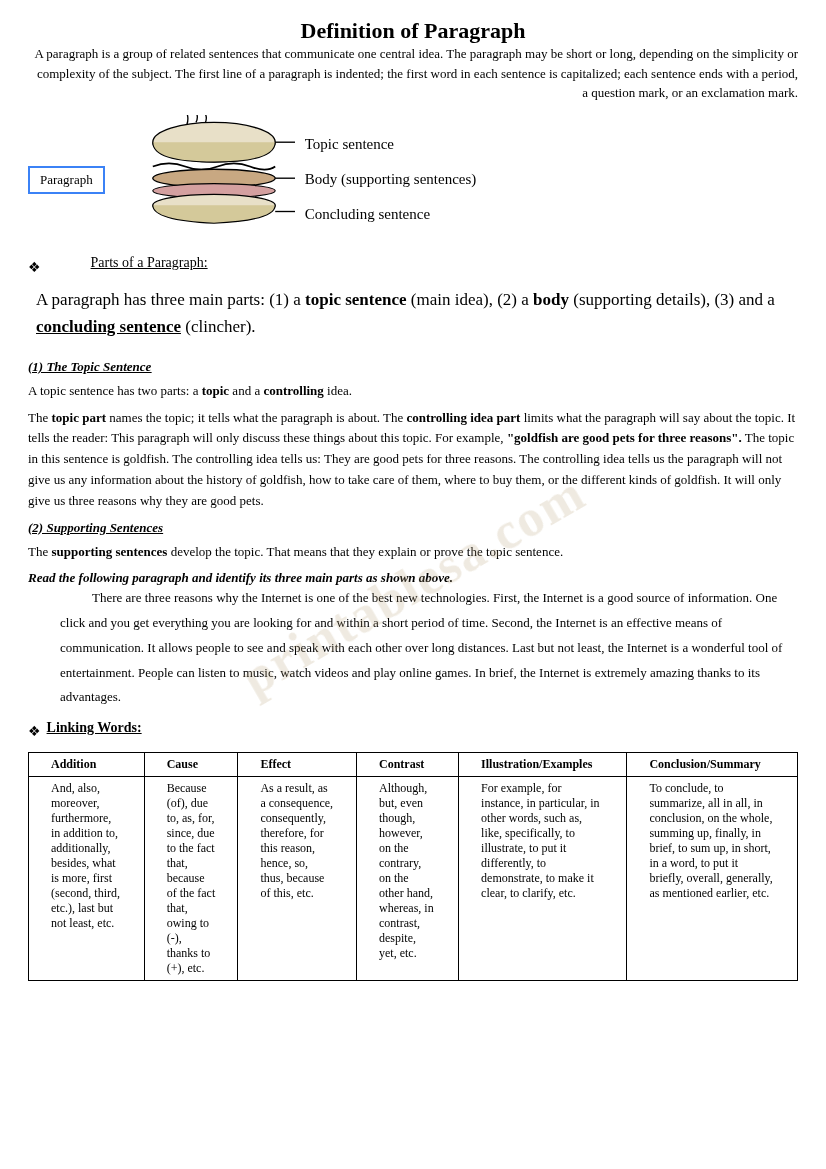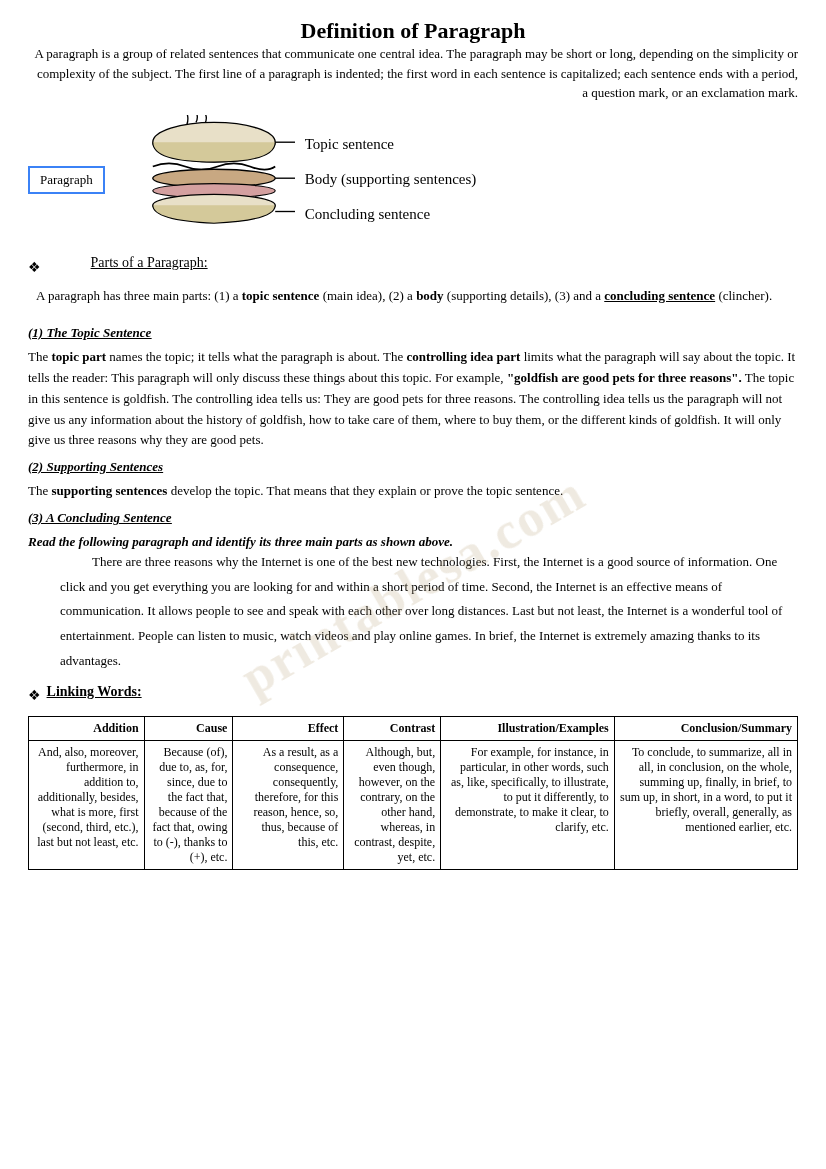--- a/index.html
+++ b/index.html
@@ -65,21 +65,21 @@
     .diamond-bullet {
       display: inline-block;
       margin-right: 6px;
       font-size: 14px;
       color: #000;
     }
     .parts-section {
       margin-bottom: 10px;
     }
     .parts-intro {
-      font-size: 13px;
+      font-size: 17px;
       line-height: 1.6;
       margin-bottom: 19px;
       padding-left: 8px;
     }
     .section-heading {
       font-size: 13px;
       font-weight: bold;
       text-decoration: underline;
       font-style: italic;
       margin-bottom: 6px;
@@ -118,23 +118,23 @@
       text-decoration: underline;
       margin-bottom: 8px;
     }
     table {
       width: 100%;
       border-collapse: collapse;
       font-size: 12px;
     }
     table th, table td {
       border: 1px solid #000;
-      padding: 4px 5px;
+      padding: 4px 22px;
       vertical-align: top;
-      text-align: right;
+      text-align: left;
     }
     table th {
       font-weight: bold;
       background: #fff;
     }
     .watermark {
       position: fixed;
       top: 50%;
       left: 50%;
       transform: translate(-50%, -50%) rotate(-30deg);
@@ -207,37 +207,37 @@
   <div class="parts-intro">
     A paragraph has three main parts: (1) a <span class="bold">topic sentence</span> (main idea), (2) a <span class="bold">body</span> (supporting details), (3) and a <span class="bold underline">concluding sentence</span> (clincher).
   </div>
 </div>
 
 <div class="section-block">
   <div class="section-heading">
     <span class="italic underline bold">(1) The <span style="text-decoration:underline;">Topic</span> Sentence</span>
   </div>
   <div class="section-content">
+    A topic sentence has two parts: a <span class="bold">topic</span> and a <span class="bold">controlling</span> idea.
+  </div>
+  <div class="section-content">
     The <span class="bold">topic part</span> names the topic; it tells what the paragraph is about. The <span class="bold">controlling idea part</span> limits what the paragraph will say about the topic. It tells the reader: This paragraph will only discuss these things about this topic. For example, <span class="bold">"goldfish are good pets for three reasons".</span> The topic in this sentence is goldfish. The controlling idea tells us: They are good pets for three reasons. The controlling idea tells us the paragraph will not give us any information about the history of goldfish, how to take care of them, where to buy them, or the different kinds of goldfish. It will only give us three reasons why they are good pets.
   </div>
 </div>
 
 <div class="section-block">
   <div class="section-heading">
     <span class="bold underline">(2) Supporting Sentences</span>
   </div>
   <div class="section-content">
     The <span class="bold">supporting sentences</span> develop the topic. That means that they explain or prove the topic sentence.
   </div>
 </div>
 
 <div class="section-block">
-  <div class="section-heading">
-    <span class="bold underline">(3) A Concluding Sentence</span>
-  </div>
 </div>
 
 <div class="read-instruction">Read the following paragraph and identify its three main parts as shown above.</div>
 
 <div class="example-paragraph">
   <p>There are three reasons why the Internet is one of the best new technologies. First, the Internet is a good source of information. One click and you get everything you are looking for and within a short period of time. Second, the Internet is an effective means of communication. It allows people to see and speak with each other over long distances. Last but not least, the Internet is a wonderful tool of entertainment. People can listen to music, watch videos and play online games. In brief, the Internet is extremely amazing thanks to its advantages.</p>
 </div>
 
 <div class="diamond-section-title" style="margin-bottom:8px;">
   <span class="diamond-bullet">❖</span>

